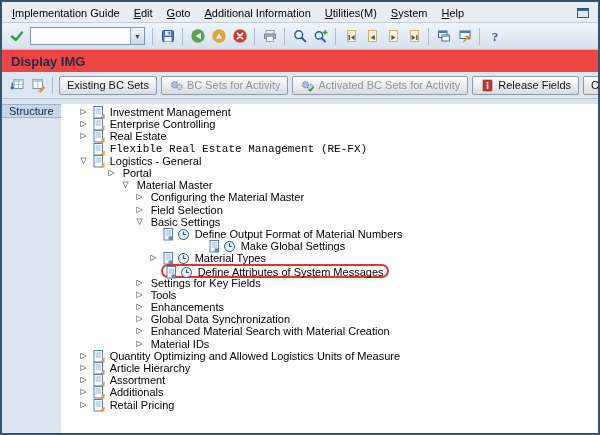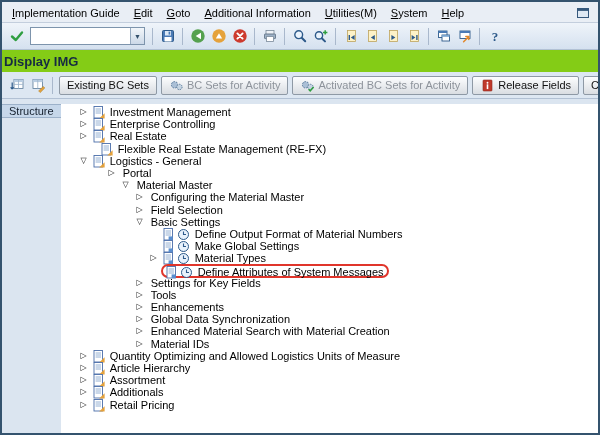--- a/index.html
+++ b/index.html
@@ -13,21 +13,21 @@
   .menu-right{margin-left:auto;display:flex;align-items:center;padding-right:2px}
 
   .systoolbar{height:27px;flex:none;background:linear-gradient(#eff4fa,#d5e1ef);border-bottom:1px solid #b2c1d4;display:flex;align-items:center;padding:0 4px}
   .tb-ic{width:19px;height:19px;display:inline-flex;align-items:center;justify-content:center;margin:0 1px;flex:none;cursor:default}
   .tb-ic svg{display:block}
   .tb-sep{width:1px;height:17px;background:#a9b8cc;margin:0 4px;flex:none}
   .cmd-wrap{display:inline-flex;align-items:center;height:18px;border:1px solid #7d94ac;background:#fff;margin:0 3px;flex:none}
   .cmd{width:99px;height:15px;border:0;outline:none;padding:0 3px;font-family:"Liberation Sans",sans-serif;font-size:11px}
   .cmd-dd{width:14px;height:16px;border-left:1px solid #96aac0;background:linear-gradient(#f2f6fa,#ccd9e8);display:flex;align-items:center;justify-content:center;font-size:7px;color:#33506b;cursor:default}
 
-  .titlebar{height:22px;flex:none;background:#84cc16;display:flex;align-items:center;padding:0 2px}
+  .titlebar{height:22px;flex:none;background:#ef4444;display:flex;align-items:center;padding:0 9px}
   .title-text{font-size:13px;font-weight:bold;color:#162b42}
 
   .apptoolbar{height:27px;flex:none;background:#dde7f2;border-bottom:1px solid #b2c1d4;display:flex;align-items:center;padding:0 4px}
   .app-btn{display:inline-flex;align-items:center;gap:3px;height:19px;padding:0 7px;margin:0 2px;background:linear-gradient(#fcfdfe,#d9dde2);border:1px solid #8e99a5;border-radius:2px;font-family:Liberation Sans, sans-serif;font-size:11px;color:#111;cursor:default;white-space:nowrap}
   .app-btn.disabled{color:#8d939b}
   .btn-ic{width:15px;height:15px;display:inline-flex;align-items:center;justify-content:center;flex:none}
   .btn-ic svg{display:block}
 
   .content{flex:1;display:flex;flex-direction:row;background:#dbe5f0;padding-top:5px;overflow:hidden;min-height:0}
   .structure-header{height:14px;flex:none;background:#c6d7ea;border-top:1px solid #9cb1c9;border-bottom:1px solid #9cb1c9;display:flex;align-items:center;padding:0 7px;color:#15202e}
@@ -250,21 +250,21 @@
                 <rect x="2" y="0.5" width="8.5" height="11.5" fill="#fff" stroke="#4a6ea9" stroke-width="0.9"></rect>
                 <line x1="3.6" y1="3" x2="9" y2="3" stroke="#7a9cc8" stroke-width="0.8"></line>
                 <line x1="3.6" y1="5" x2="9" y2="5" stroke="#7a9cc8" stroke-width="0.8"></line>
                 <line x1="3.6" y1="7" x2="9" y2="7" stroke="#7a9cc8" stroke-width="0.8"></line>
                 <path d="M7.2 12.6 L12.6 7.2 L12.6 12.6 Z" fill="#e5a23b"></path>
               </svg>
             </span>
             <span class="tree-label">Real Estate</span>
           </span>
         </div>
-        <div class="tree-row" style="padding-left: 24px;">
+        <div class="tree-row" style="padding-left: 16px; font-family: Liberation Mono, monospace;">
           <span class="tw"></span>
           <span class="tree-grp">
             <span class="tree-ic">
               <svg width="13" height="13" viewBox="0 0 13 13">
                 <rect x="2" y="0.5" width="8.5" height="11.5" fill="#fff" stroke="#4a6ea9" stroke-width="0.9"></rect>
                 <line x1="3.6" y1="3" x2="9" y2="3" stroke="#7a9cc8" stroke-width="0.8"></line>
                 <line x1="3.6" y1="5" x2="9" y2="5" stroke="#7a9cc8" stroke-width="0.8"></line>
                 <line x1="3.6" y1="7" x2="9" y2="7" stroke="#7a9cc8" stroke-width="0.8"></line>
                 <path d="M7.2 12.6 L12.6 7.2 L12.6 12.6 Z" fill="#e5a23b"></path>
               </svg>
@@ -331,21 +331,21 @@
             </span>
             <span class="tree-ic">
               <svg width="13" height="13" viewBox="0 0 13 13">
                 <circle cx="6.5" cy="6.5" r="5" fill="#e8f2fc" stroke="#2d5a8a" stroke-width="1"></circle>
                 <path d="M6.5 3.6 V6.5 H9" fill="none" stroke="#2d5a8a" stroke-width="1.1"></path>
               </svg>
             </span>
             <span class="tree-label">Define Output Format of Material Numbers</span>
           </span>
         </div>
-        <div class="tree-row" style="padding-left: 86px;">
+        <div class="tree-row" style="padding-left: 86px; margin-left: 46px;">
           <span class="tw"></span>
           <span class="tree-grp">
             <span class="tree-ic">
               <svg width="13" height="13" viewBox="0 0 13 13">
                 <rect x="2" y="0.5" width="8.5" height="11.5" fill="#fff" stroke="#4a6ea9" stroke-width="0.9"></rect>
                 <line x1="3.6" y1="3" x2="9" y2="3" stroke="#7a9cc8" stroke-width="0.8"></line>
                 <line x1="3.6" y1="5" x2="9" y2="5" stroke="#7a9cc8" stroke-width="0.8"></line>
                 <line x1="3.6" y1="7" x2="9" y2="7" stroke="#7a9cc8" stroke-width="0.8"></line>
                 <rect x="6.6" y="8.4" width="4" height="3.6" fill="#5a8fd0"></rect>
               </svg>

